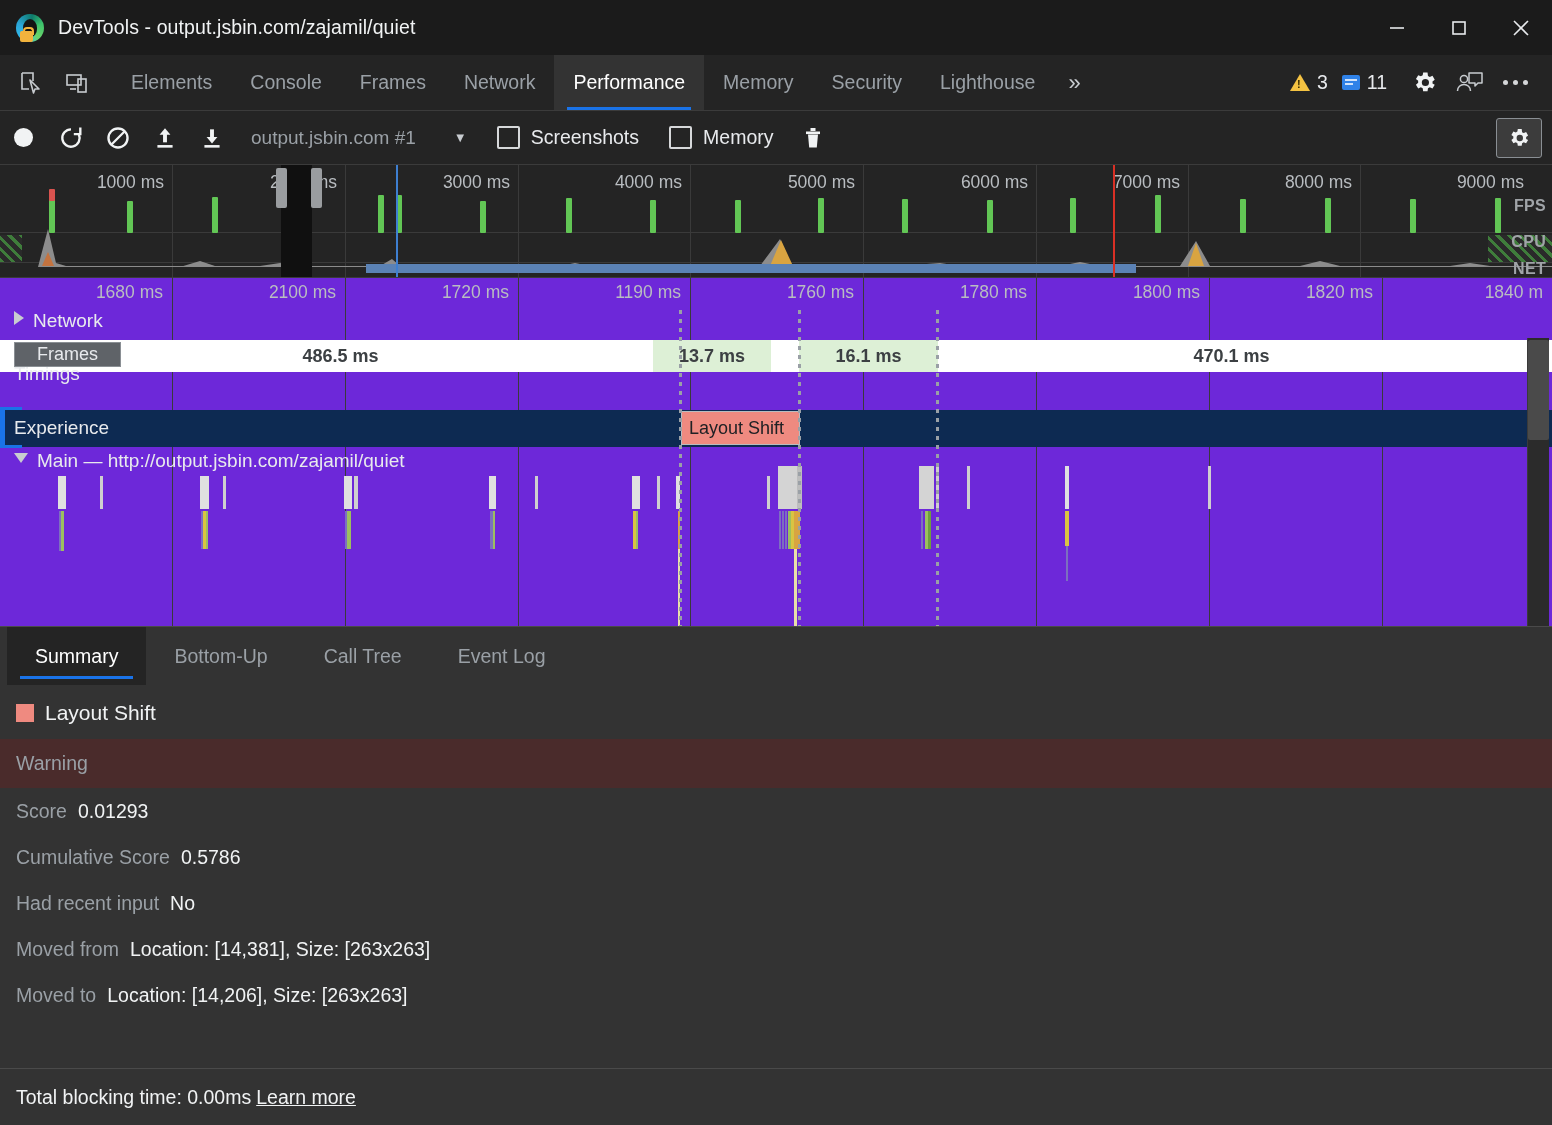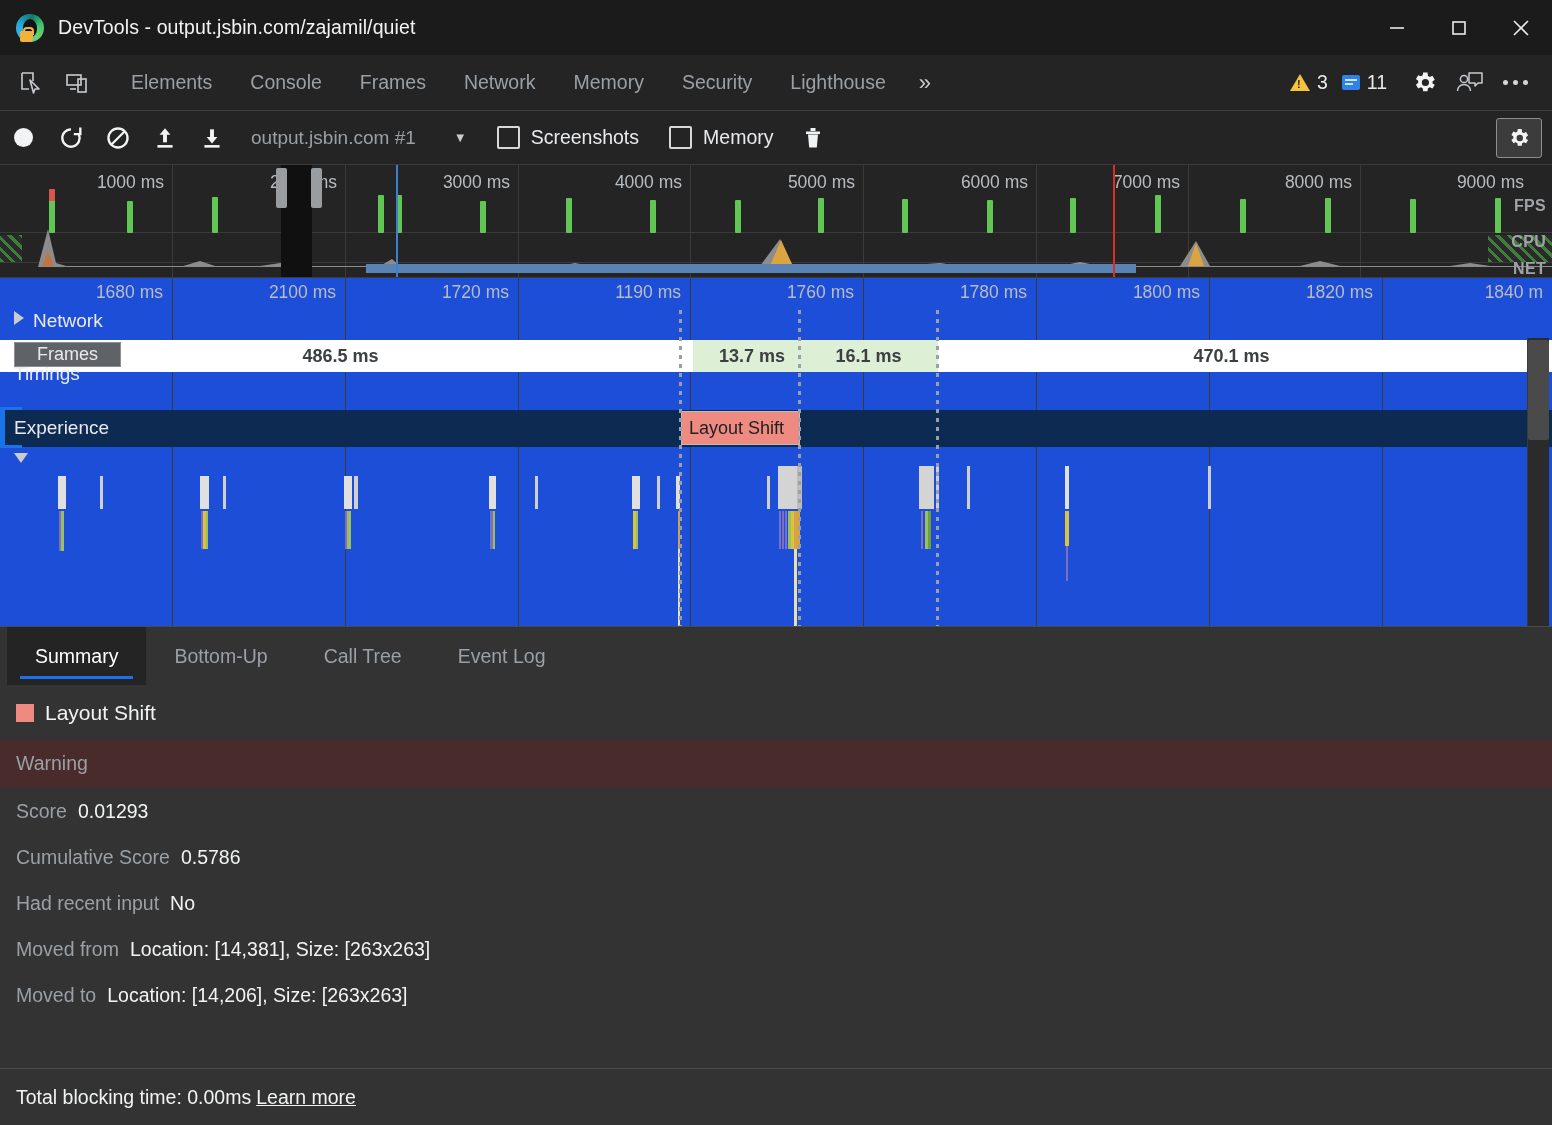--- a/index.html
+++ b/index.html
@@ -62,21 +62,21 @@
   .ov-sep{position:absolute;left:0;right:0;height:1px;background:#3a3a3a;}
   .ov-netbar{position:absolute;height:9px;background:#5b82b5;}
   .ov-playhead{position:absolute;top:0;bottom:0;width:2px;background:#3e7fd0;}
   .ov-redline{position:absolute;top:0;bottom:0;width:2px;background:#d93025;}
   .ov-window{position:absolute;top:0;bottom:0;background:#101010;}
   .ov-handle{position:absolute;top:3px;width:11px;height:40px;background:#9a9da0;border-radius:2px;}
   .ov-cpu{position:absolute;bottom:10px;left:0;right:0;height:48px;}
   .hatch{position:absolute;background:repeating-linear-gradient(45deg,#3f7d3b 0px,#3f7d3b 3px,#2a2a2a 3px,#2a2a2a 8px);}
 
   
-  .flame{position:relative;background:#1d4ed8;flex:0 0 auto;height:348px;overflow:hidden;}
+  .flame{position:relative;background:#6d28d9;flex:0 0 auto;height:348px;overflow:hidden;}
   .fl-ruler{position:absolute;left:0;right:0;top:0;height:28px;}
   .fl-tick{position:absolute;top:4px;font-size:17.5px;color:#b9bdc1;transform:translateX(-100%);padding-right:9px;white-space:nowrap;}
   .fl-gl{position:absolute;top:0;bottom:0;width:1px;background:#3a3a3a;}
   .row{position:absolute;left:0;right:0;}
   .row-lbl{position:absolute;left:14px;font-size:19px;color:#e8eaed;white-space:nowrap;z-index:4;}
   .tri{display:inline-block;width:0;height:0;border-top:7px solid transparent;border-bottom:7px solid transparent;border-left:10px solid #c8ccd0;margin-right:9px;vertical-align:2px;}
   .tri.down{border-left:7px solid transparent;border-right:7px solid transparent;border-top:10px solid #c8ccd0;border-bottom:none;vertical-align:4px;margin-right:9px;}
   .frames-strip{position:absolute;left:0;right:0;background:#ffffff;}
   .frame-cell{position:absolute;top:0;bottom:0;display:flex;align-items:center;justify-content:center;
               font-size:18px;color:#3c4043;font-weight:bold;}
@@ -166,20 +166,23 @@
         </div>
       <div class="tab">
           <span>Console</span>
         </div>
       <div class="tab">
           <span>Frames</span>
         </div>
       <div class="tab">
           <span>Network</span>
         </div>
+      <div class="tab sel">
+          <span>Performance</span>
+        </div>
       <div class="tab">
           <span>Memory</span>
         </div>
       <div class="tab">
           <span>Security</span>
         </div>
       <div class="tab">
           <span>Lighthouse</span>
         </div>
     </div>
@@ -361,41 +364,41 @@
       <div class="fl-gl" style="left:1382px"></div>
 
     <div class="row" style="top:32px;height:32px">
       <div class="row-lbl">
         <span class="tri"></span><span>Network</span>
       </div>
     </div>
 
     <div class="frames-strip" style="top:62px;height:32px">
       <div class="frame-cell" style="left:0;width:681px">486.5 ms</div>
-      <div class="frame-cell green" style="left:693px;width:118px">13.7 ms</div>
+      <div class="frame-cell green" style="left:653px;width:118px">13.7 ms</div>
       <div class="frame-cell green" style="left:799px;width:139px">16.1 ms</div>
       <div class="frame-cell" style="left:938px;width:587px">470.1 ms</div>
     </div>
     <div class="frames-tag" style="top:64px">Frames</div>
 
     <div class="row" style="top:79px;height:36px">
       <div class="row-lbl" style="top:6px">Timings</div>
     </div>
 
     <div class="exp-row" style="top:132px;height:37px">
       <div class="exp-sel"></div>
     </div>
     <div class="exp-sel-b" style="top:129px"></div>
     <div class="exp-sel-b" style="top:167px"></div>
     <div class="row-lbl" style="top:139px">Experience</div>
     <div class="lshift" style="left:681px;top:133px;width:119px;height:34px;">Layout Shift</div>
 
     <div class="row" style="top:172px;height:32px">
       <div class="row-lbl">
-        <span class="tri down"></span>
+        <span class="tri down"></span><span>Main — http://output.jsbin.com/zajamil/quiet</span>
       </div>
     </div>
 
     <div>
       <div class="mainbar" style="left:58px;top:198px;width:8px;height:33px;background:#e0e0e0"></div>
       <div class="subbar" style="left:59px;top:233px;width:3px;height:40px;background:#7c6fbf"></div>
       <div class="subbar" style="left:61px;top:233px;width:3px;height:40px;background:#9cbf5f"></div>
       <div class="mainbar" style="left:100px;top:198px;width:3px;height:33px;background:#cfcfcf"></div>
 
       <div class="mainbar" style="left:200px;top:198px;width:9px;height:33px;background:#e0e0e0"></div>

